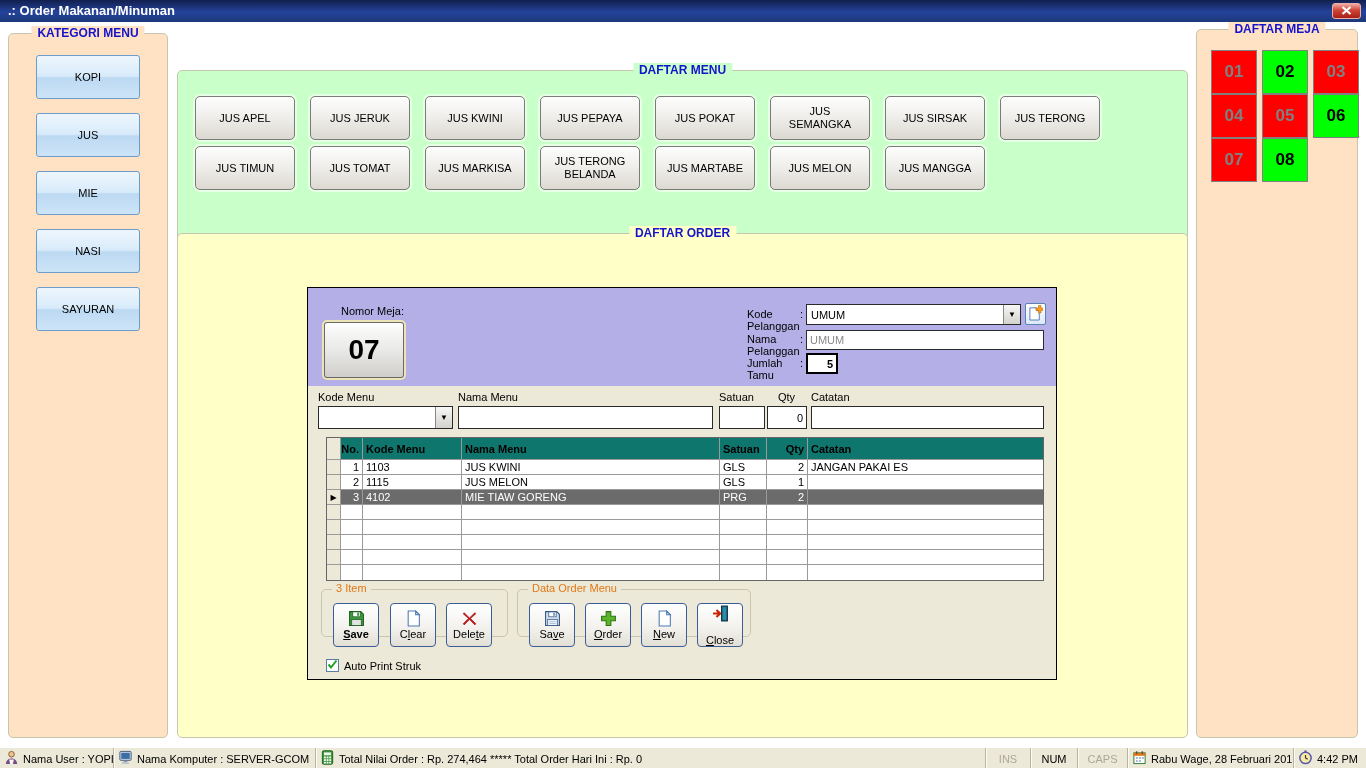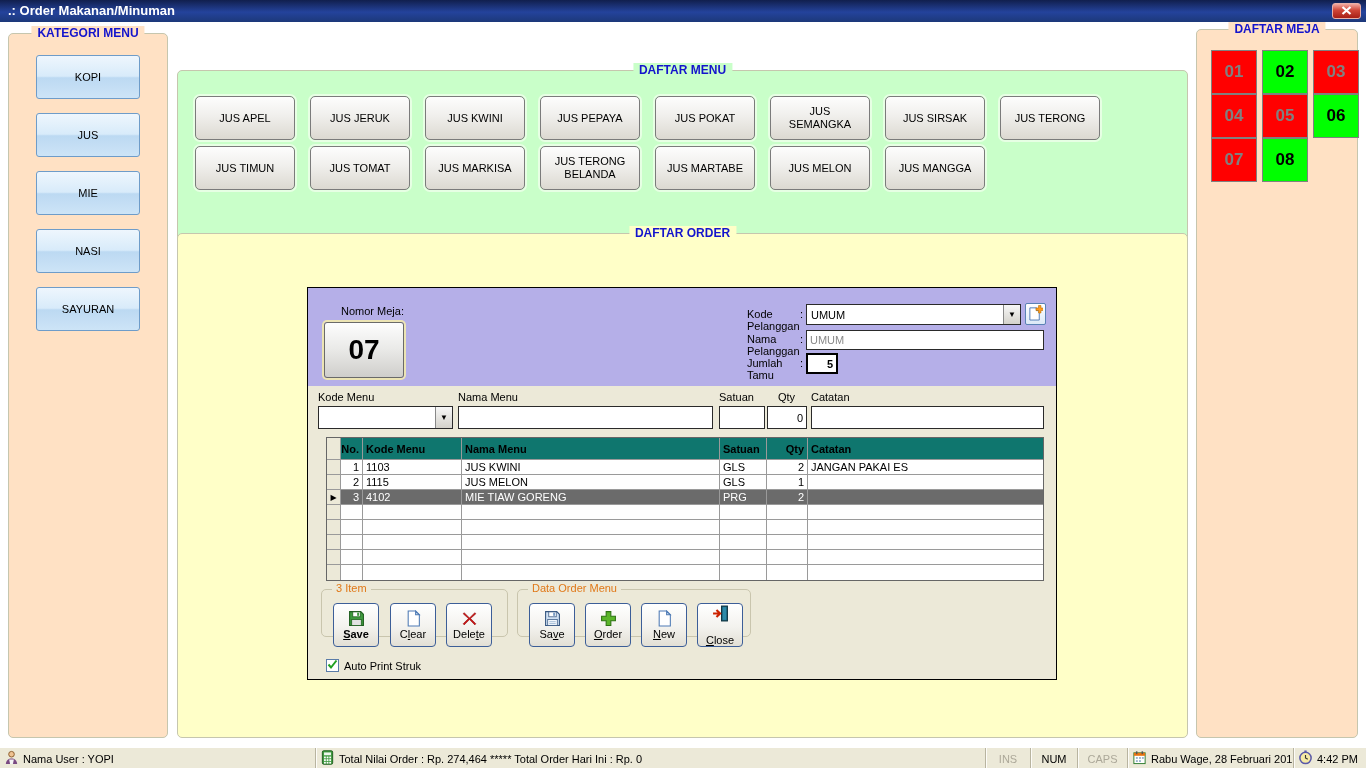--- a/index.html
+++ b/index.html
@@ -422,20 +422,31 @@
     <div class="sb-seg sb-user first">
       <span>
         <svg viewBox="0 0 16 16">
             <circle cx="8" cy="4.5" r="3" fill="#eec292" stroke="#8a5a2a"></circle>
             <path d="M2 15 c0-4 2.8-6 6-6 s6 2 6 6 z" fill="#7a4a82"></path>
             <path d="M5.5 10 h5 l-1 5 h-3 z" fill="#f4f4f4"></path>
           </svg>
       </span>
       <span>Nama User : YOPIE</span>
     </div>
+    <div class="sb-seg sb-comp">
+      <span>
+        <svg viewBox="0 0 16 16">
+            <rect x="2" y="1.5" width="12" height="9.5" rx="1" fill="#cdd8ea" stroke="#445a77"></rect>
+            <rect x="3.5" y="3" width="9" height="6.5" fill="#3a6ea5"></rect>
+            <rect x="6" y="11.5" width="4" height="1.6" fill="#8a95a5"></rect>
+            <rect x="4" y="13.2" width="8" height="1.6" fill="#b8c0cc"></rect>
+          </svg>
+      </span>
+      <span>Nama Komputer : SERVER-GCOM</span>
+    </div>
     <div class="sb-seg sb-total">
       <span>
         <svg viewBox="0 0 16 16">
             <rect x="2.5" y="0.8" width="11" height="14.4" rx="1.5" fill="#3f9b3f" stroke="#1d5c1d"></rect>
             <rect x="4.3" y="2.6" width="7.4" height="3" fill="#eef6ee"></rect>
             <g fill="#ffffff">
               <rect x="4.3" y="7" width="1.9" height="1.9"></rect>
               <rect x="7.1" y="7" width="1.9" height="1.9"></rect>
               <rect x="9.9" y="7" width="1.9" height="1.9"></rect>
               <rect x="4.3" y="9.8" width="1.9" height="1.9"></rect>

